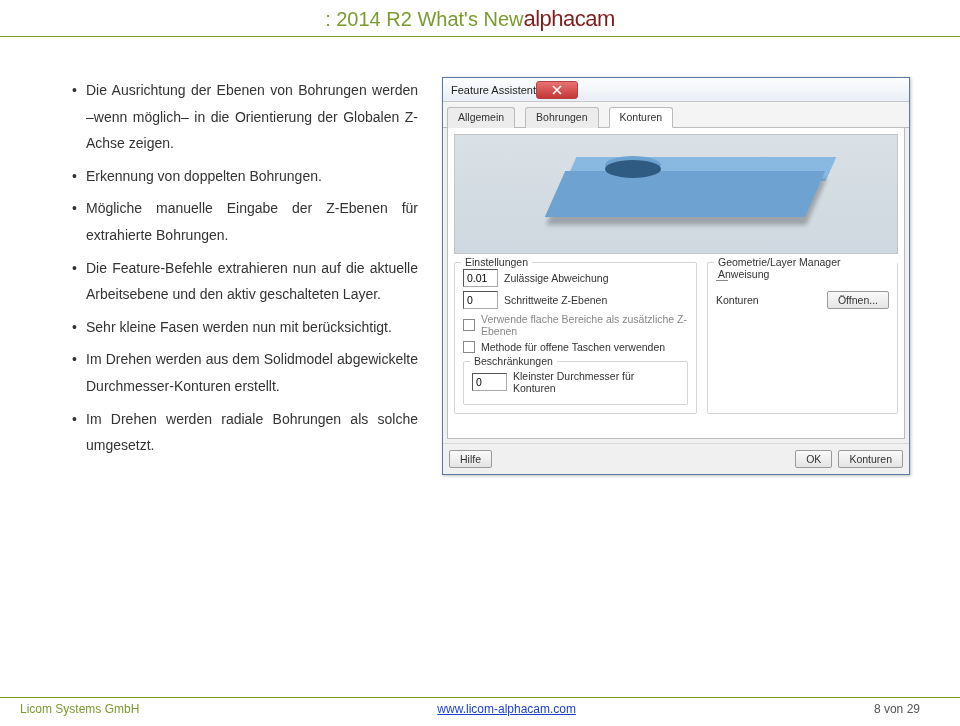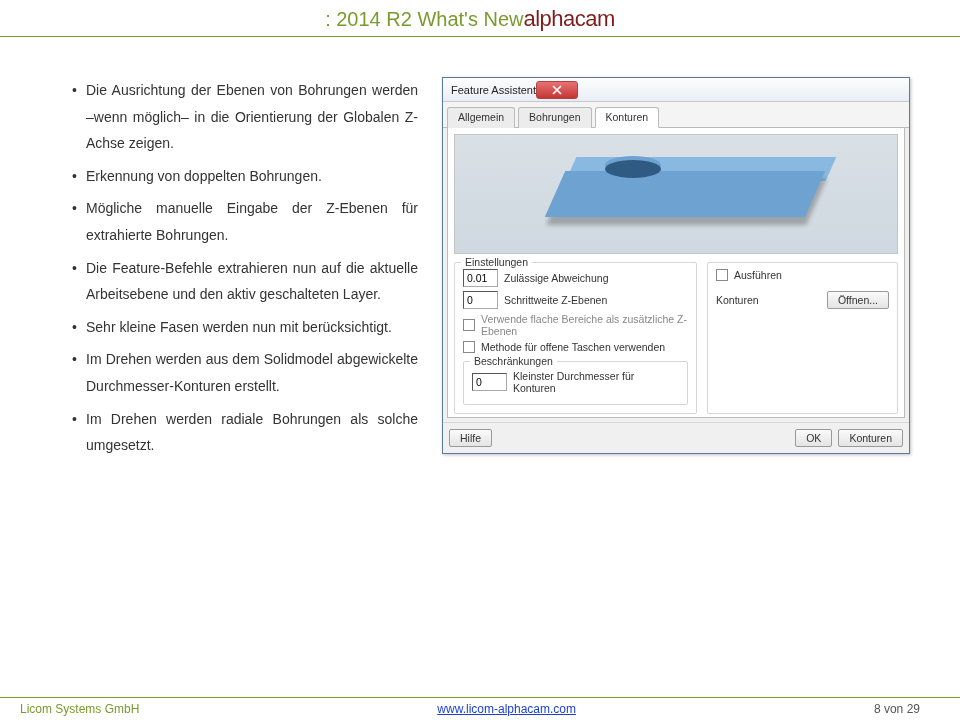--- a/index.html
+++ b/index.html
@@ -80,21 +80,21 @@
     width: 42px; height: 18px;
     border: 1px solid #b44040;
     border-radius: 3px;
     background: linear-gradient(#e87373,#c43636);
     color: #fff;
     display: flex; align-items: center; justify-content: center;
     font-size: 12px; line-height: 1;
   }
   .tabs {
     display: flex;
-    gap: 4px;
+    gap: 11px;
     padding: 4px 4px 0 4px;
     background: #f4f4f4;
     border-bottom: 1px solid #bbb;
   }
   .tab {
     padding: 3px 10px 4px;
     border: 1px solid #bbb;
     border-bottom: none;
     background: #ececec;
     font-size: 10.5px;
@@ -106,21 +106,21 @@
   }
   .tab.active {
     background: #fff;
     border-bottom: 1px solid #fff;
   }
   .tab-body {
     background: #fff;
     border: 1px solid #bbb;
     border-top: none;
     margin: 0 4px 4px;
-    padding: 6px 6px 3px;
+    padding: 6px 6px 24px;
   }
   .preview {
     width: 100%;
     height: 120px;
     background: linear-gradient(#d9e0e6,#cfd8e0);
     border: 1px solid #c4c4c4;
     position: relative;
     overflow: hidden;
   }
   .slab {
@@ -289,20 +289,21 @@
             <div class="sub-group">
               <span class="group-legend">Beschränkungen</span>
               <div class="row">
                 <input class="field" value="0" style="">
                 <span>Kleinster Durchmesser für Konturen</span>
               </div>
             </div>
           </div>
 
           <div class="group g-right">
+            <span class="group-legend">Geometrie/Layer Manager Anweisung</span>
             <div class="row">
               <span class="chk"></span>
               <span>Ausführen</span>
             </div>
             <div class="row" style="margin-top:10px; justify-content:space-between;">
               <span>Konturen</span>
               <span class="btn">Öffnen...</span>
             </div>
           </div>
         </div>

